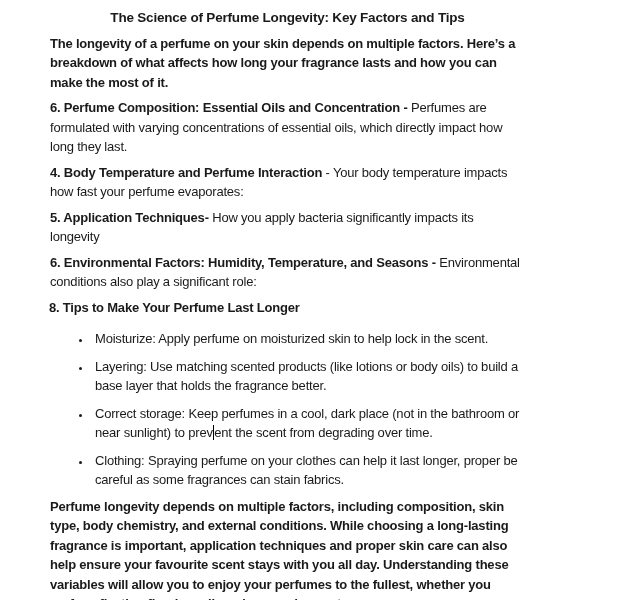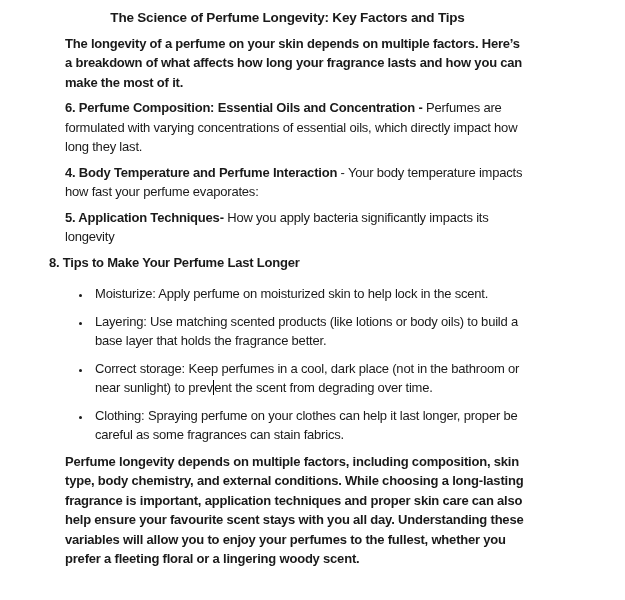--- a/index.html
+++ b/index.html
@@ -25,21 +25,21 @@
     background: #ffffff;
   }
   .doc-title {
     font-size: 13.5px;
     font-weight: 700;
     text-align: center;
     margin: 0 0 6px 0;
     line-height: 19.5px;
   }
   p {
-    margin: 0 0 6px 16px;
+    margin: 0 0 6px 1px;
   }
   .bold-para {
     font-weight: 700;
   }
   .section-label {
     font-weight: 700;
   }
   .tips-heading {
     font-weight: 700;
     margin: 0 0 12px 0;
@@ -89,20 +89,24 @@
   <p>
     <span class="section-label">4. Body Temperature and Perfume Interaction</span>
     <span>- Your body temperature impacts how fast your perfume evaporates:</span>
   </p>
 
   <p>
     <span class="section-label">5. Application Techniques-</span>
     <span>How you apply bacteria significantly impacts its longevity</span>
   </p>
 
+  <p>
+    <span class="section-label">6. Environmental Factors: Humidity, Temperature, and Seasons -</span>
+    <span>Environmental conditions also play a significant role:</span>
+  </p>
 
   <p class="tips-heading">8. Tips to Make Your Perfume Last Longer</p>
 
   <ul class="tips-list">
     <li>
       <span>Moisturize: Apply perfume on moisturized skin to help lock in the scent.</span>
     </li>
     <li>
       <span>Layering: Use matching scented products (like lotions or body oils) to build a base layer that holds the fragrance better.</span>
     </li>

